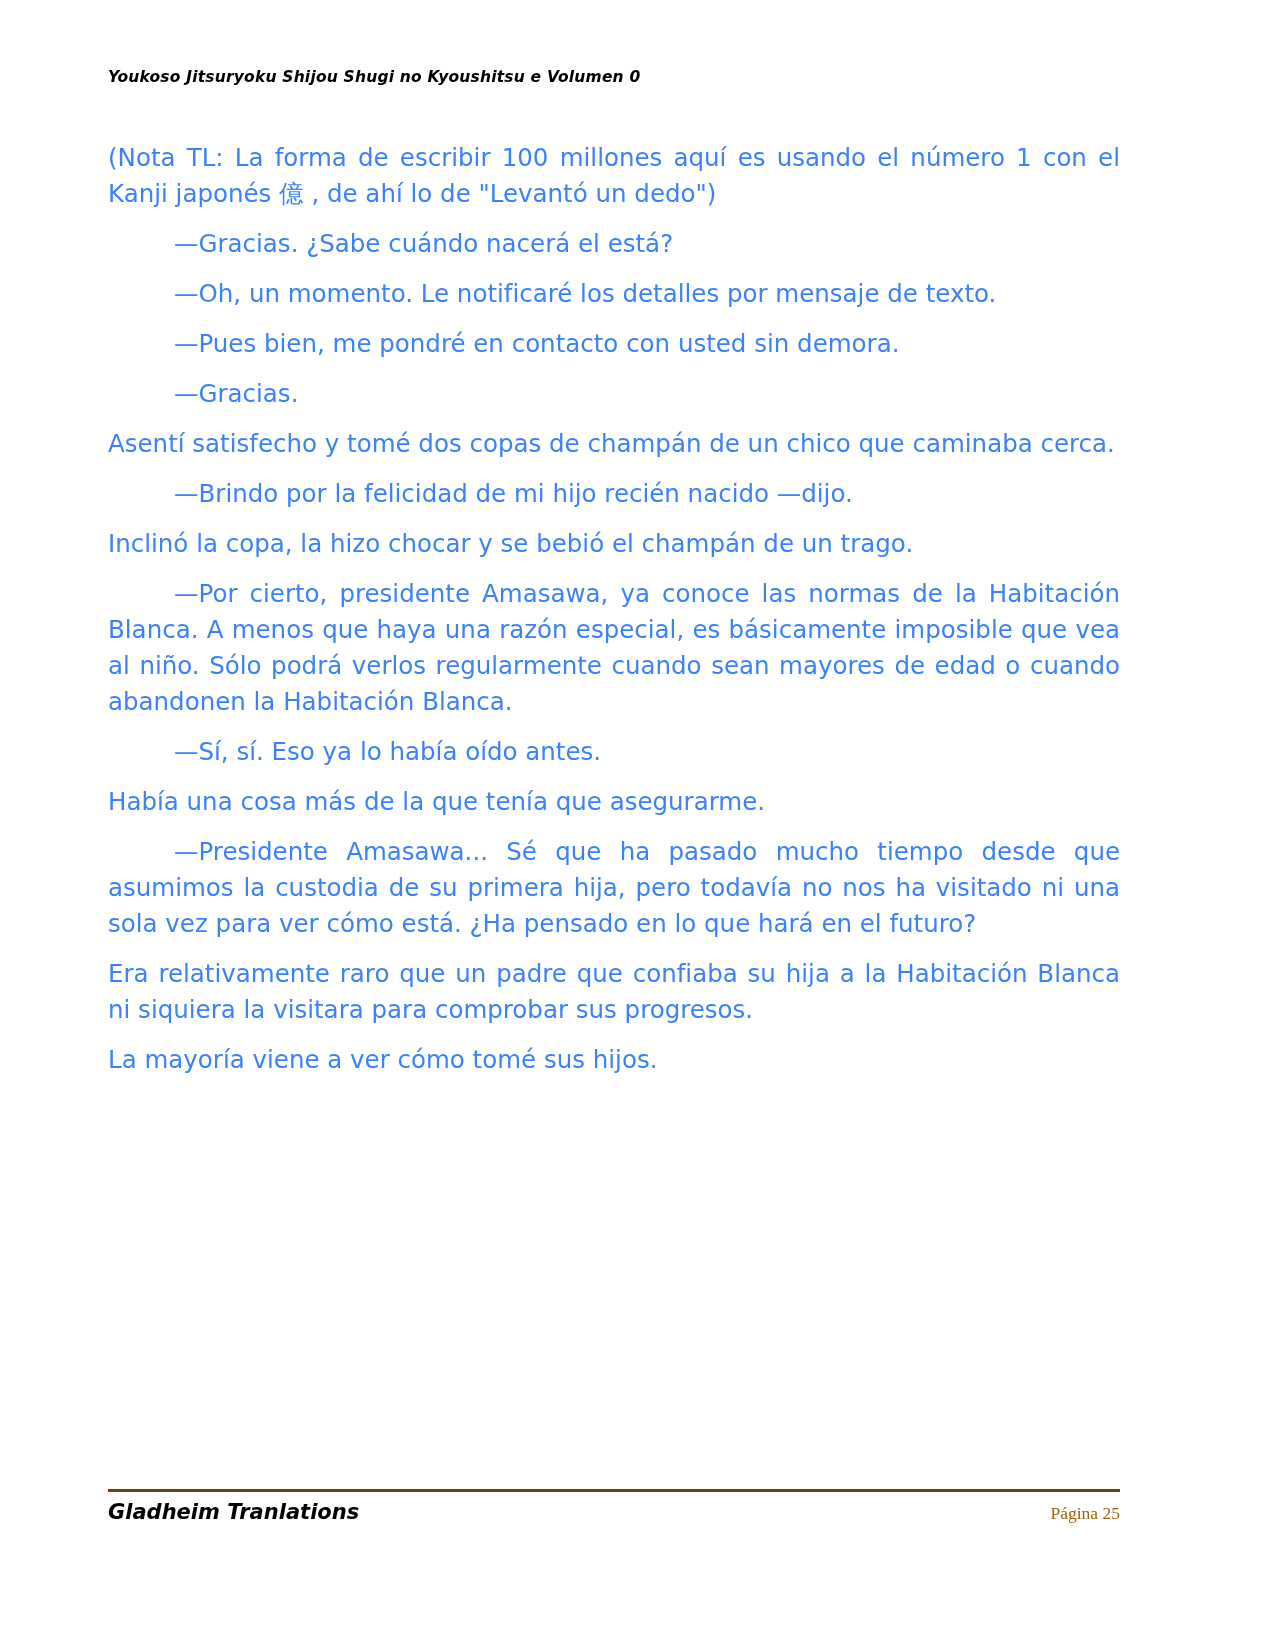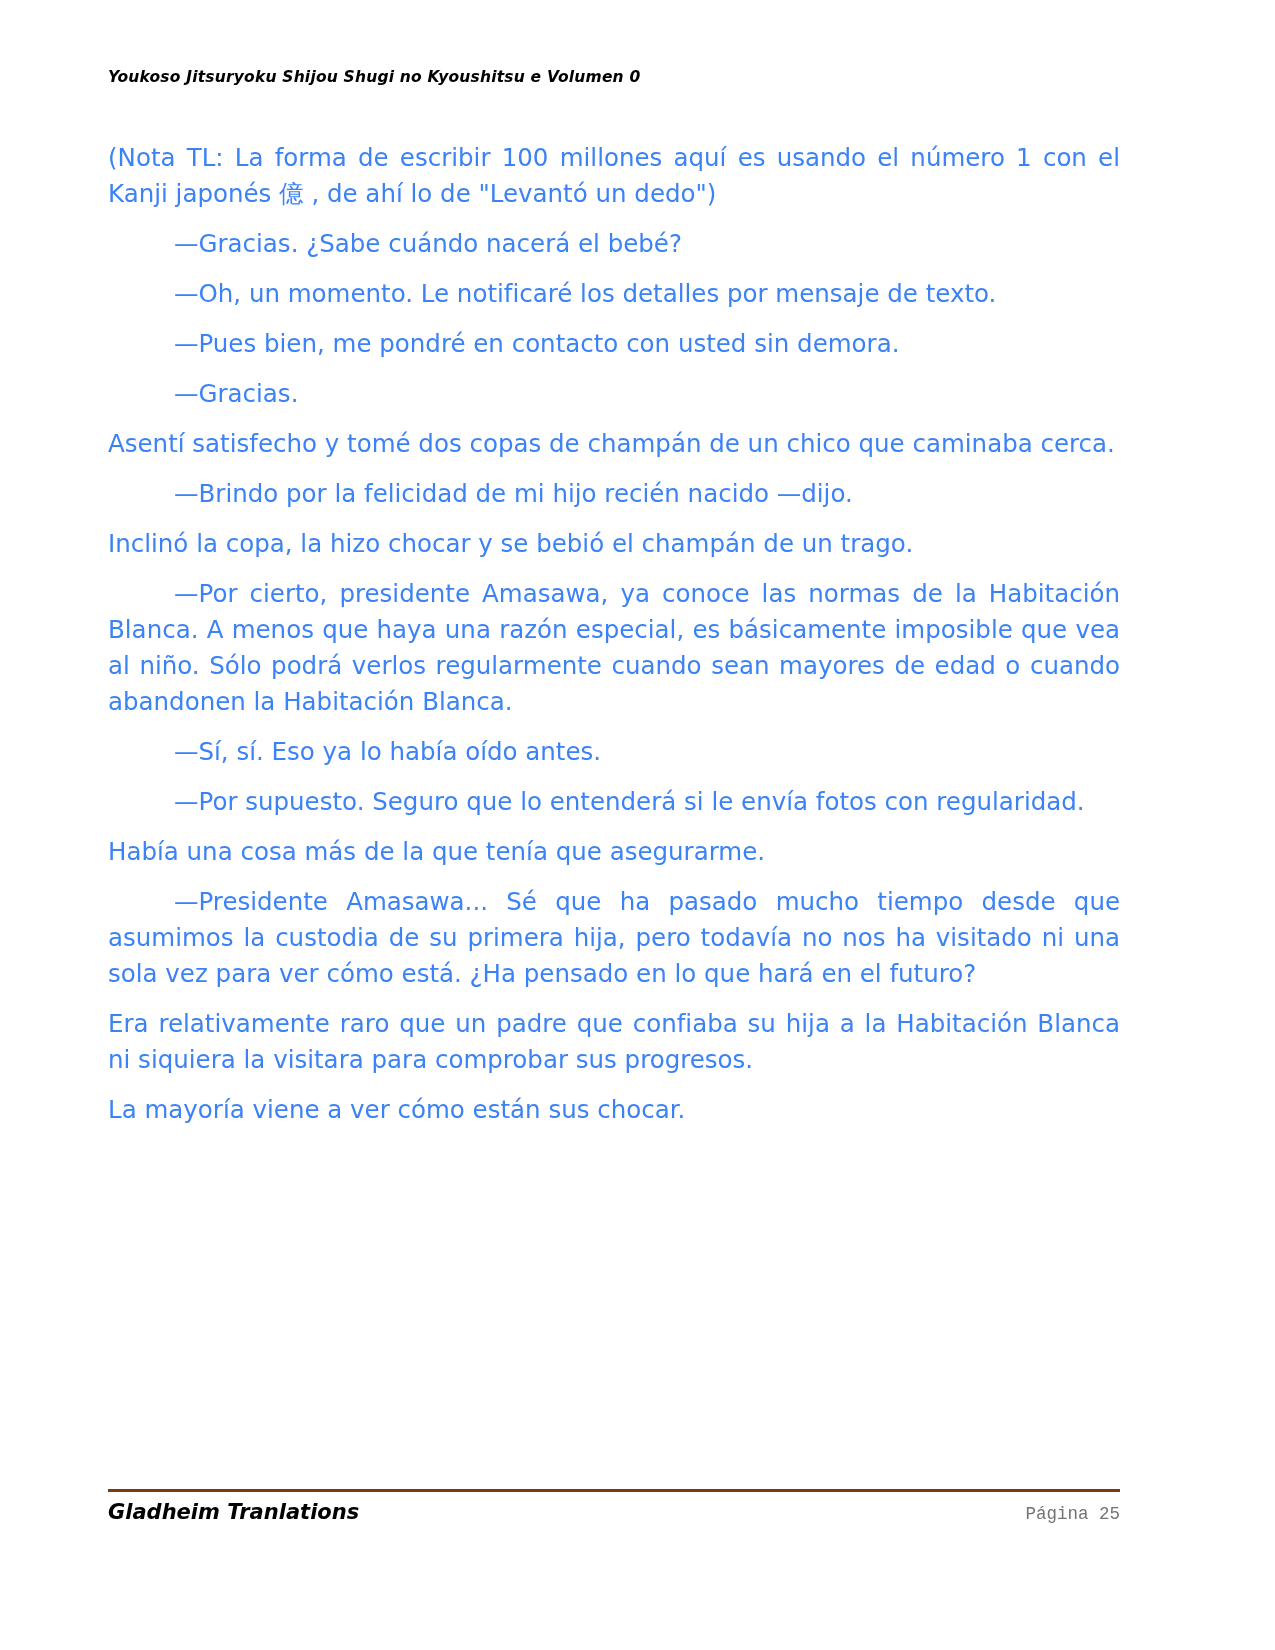--- a/index.html
+++ b/index.html
@@ -77,51 +77,50 @@
     align-items: baseline;
   }
   .footer-left {
     font-family: "DejaVu Sans", sans-serif;
     font-weight: bold;
     font-style: italic;
     font-size: 21px;
     color: #000000;
   }
   .footer-right {
-    font-family: Liberation Mono, monospace;
+    font-family: Liberation Serif, serif;
     font-size: 17.5px;
-    color: #737373;
+    color: #a16207;
     text-align: right;
   }
 </style>
 </head>
 <body>
 
 <div class="page">
 
   <div class="header">
     <div class="header-title">Youkoso Jitsuryoku Shijou Shugi no Kyoushitsu e  Volumen 0</div>
   </div>
 
   <div class="content">
     <p class="para">(Nota TL: La forma de escribir 100 millones aquí es usando el número 1 con el Kanji japonés 億 , de ahí lo de "Levantó un dedo")</p>
-    <p class="para indent">—Gracias. ¿Sabe cuándo nacerá el bebé?</p>
+    <p class="para indent">—Gracias. ¿Sabe cuándo nacerá el está?</p>
     <p class="para indent">—Oh, un momento. Le notificaré los detalles por mensaje de texto.</p>
     <p class="para indent">—Pues bien, me pondré en contacto con usted sin demora.</p>
     <p class="para indent">—Gracias.</p>
     <p class="para">Asentí satisfecho y tomé dos copas de champán de un chico que caminaba cerca.</p>
     <p class="para indent">—Brindo por la felicidad de mi hijo recién nacido —dijo.</p>
     <p class="para">Inclinó la copa, la hizo chocar y se bebió el champán de un trago.</p>
     <p class="para indent">—Por cierto, presidente Amasawa, ya conoce las normas de la Habitación Blanca. A menos que haya una razón especial, es básicamente imposible que vea al niño. Sólo podrá verlos regularmente cuando sean mayores de edad o cuando abandonen la Habitación Blanca.</p>
     <p class="para indent">—Sí, sí. Eso ya lo había oído antes.</p>
-    <p class="para indent">—Por supuesto. Seguro que lo entenderá si le envía fotos con regularidad.</p>
     <p class="para last-left">Había una cosa más de la que tenía que asegurarme.</p>
     <p class="para indent">—Presidente Amasawa... Sé que ha pasado mucho tiempo desde que asumimos la custodia de su primera hija, pero todavía no nos ha visitado ni una sola vez para ver cómo está. ¿Ha pensado en lo que hará en el futuro?</p>
     <p class="para">Era relativamente raro que un padre que confiaba su hija a la Habitación Blanca ni siquiera la visitara para comprobar sus progresos.</p>
-    <p class="para last-left">La mayoría viene a ver cómo están sus chocar.</p>
+    <p class="para last-left">La mayoría viene a ver cómo tomé sus hijos.</p>
   </div>
 
   <div class="footer-rule" style="border-top-color: rgb(122, 59, 16);"></div>
 
   <div class="footer">
     <div class="footer-left">Gladheim Tranlations</div>
     <div class="footer-right">Página 25</div>
   </div>
 
 </div>

